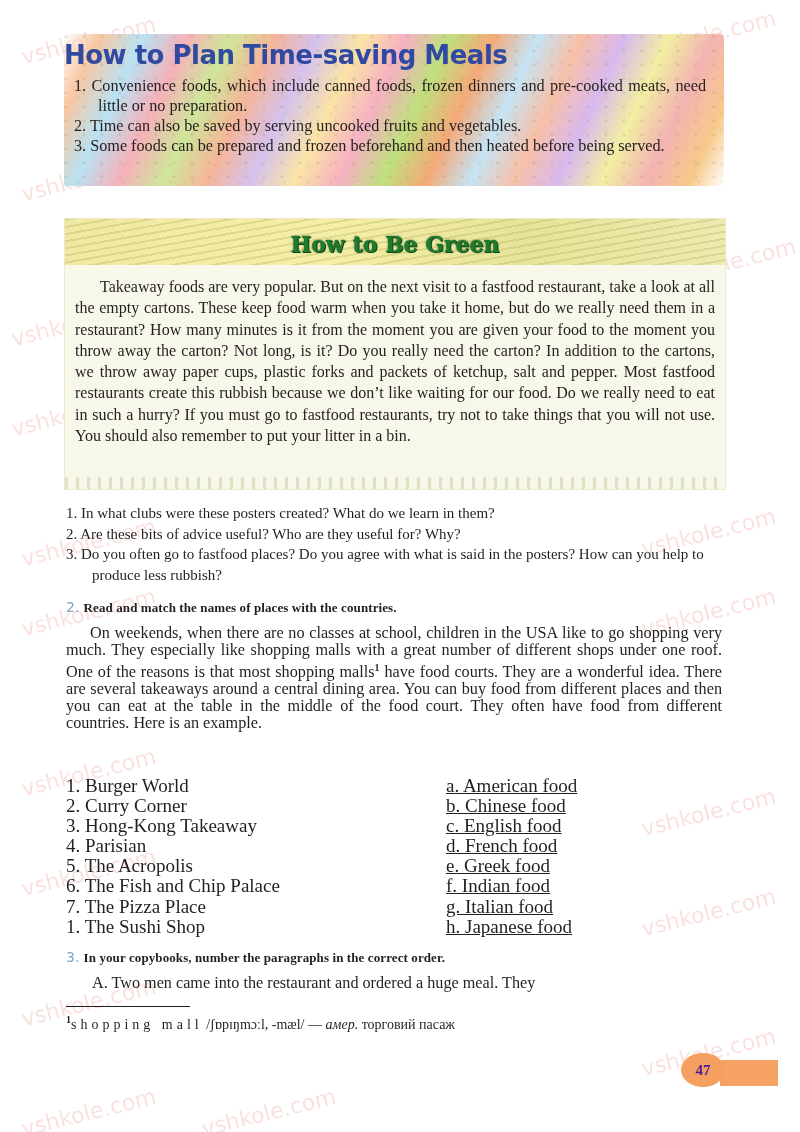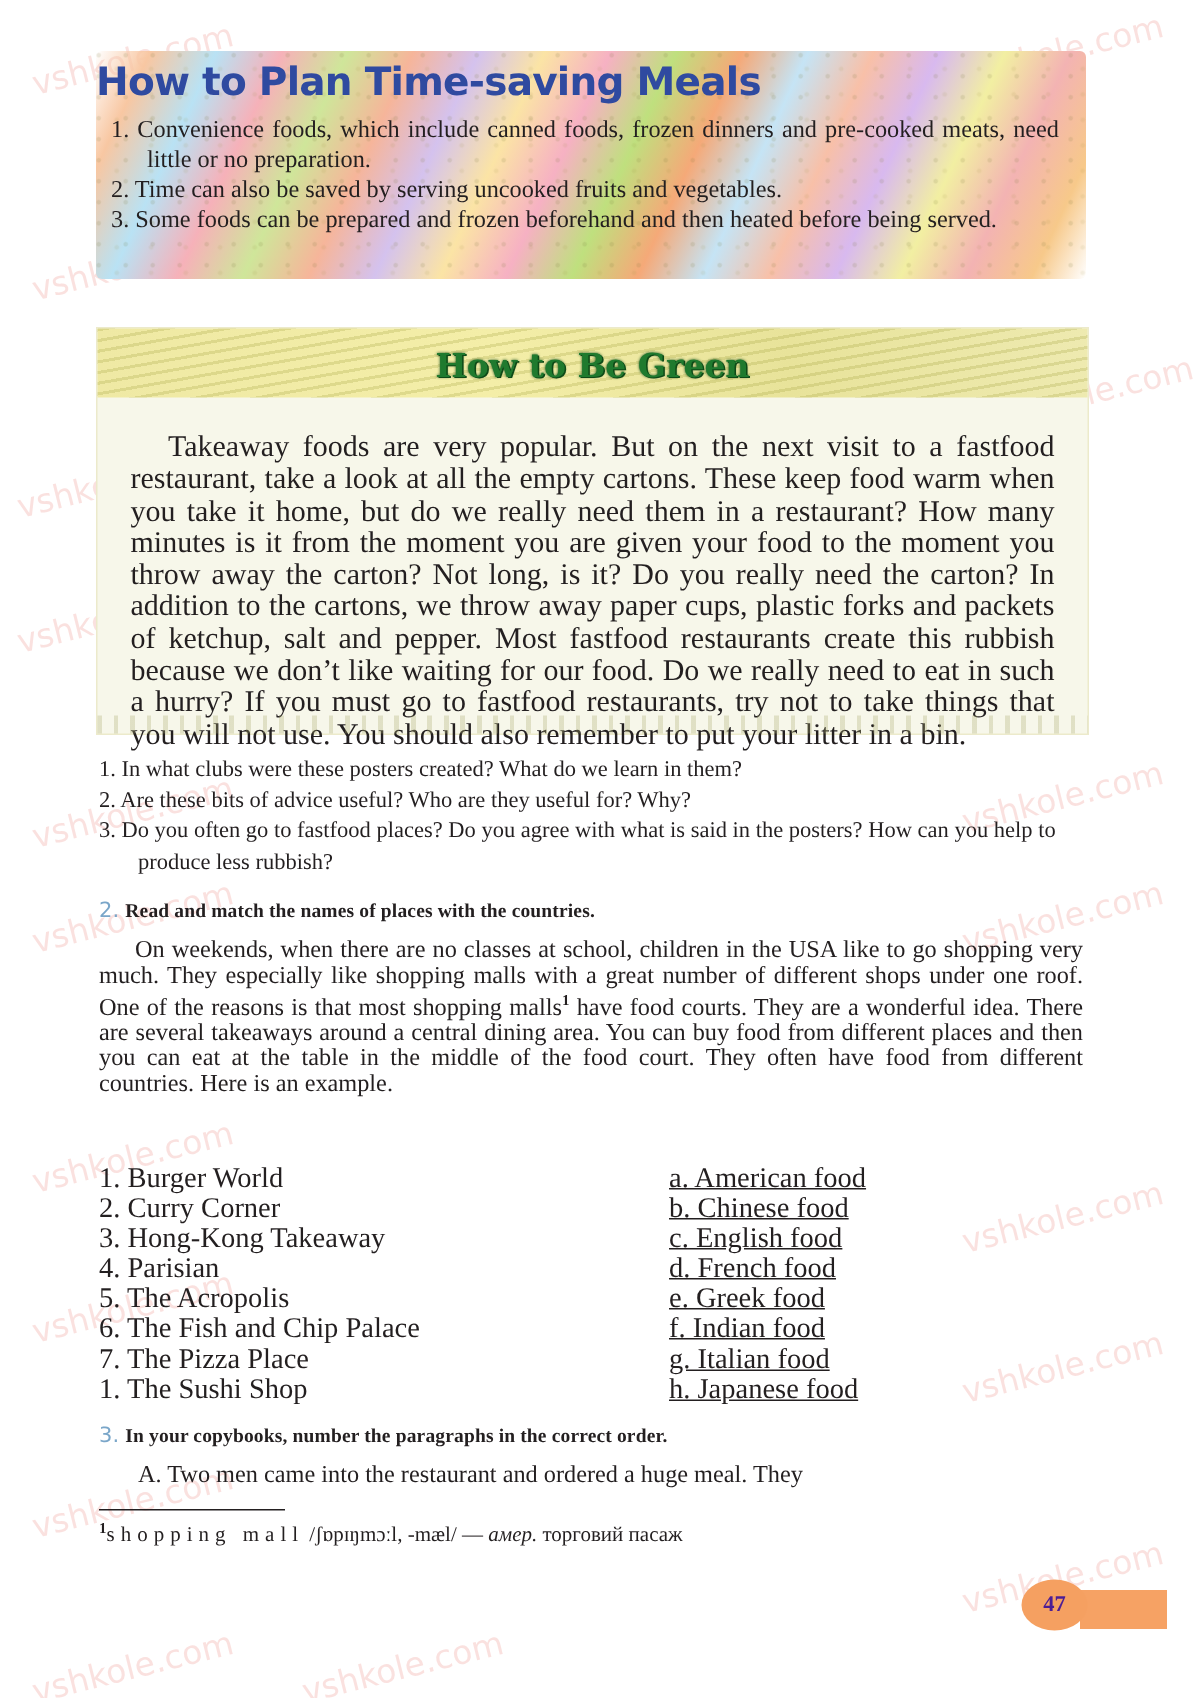--- a/index.html
+++ b/index.html
@@ -51,22 +51,22 @@
     background:
       repeating-linear-gradient(170deg, rgba(160,160,60,.25) 0 2px, transparent 2px 7px),
       linear-gradient(90deg, #efe9a4, #f4eea8 40%, #e8e39a 70%, #eeeab0);
   }
   .poster2 h2 {
     position: absolute; left: 0; right: 0; top: 12px; margin: 0; text-align: center;
     font-family: "DejaVu Serif", serif; font-weight: bold; font-size: 22px; color: #1f7a2e;
     text-shadow: 0 0 2px #0f4a18, 1px 1px 0 #0f4a18;
   }
   .poster2 p {
-    position: absolute; left: 10px; right: 10px; top: 57px; margin: 12px;
-    font-size: 20px; line-height: 21.3px; text-align: justify; text-indent: 25px;
+    position: absolute; left: 10px; right: 10px; top: 57px; margin: 0;
+    font-size: 16px; line-height: 21.3px; text-align: justify; text-indent: 25px;
   }
   .poster2 .bottom-band {
     position: absolute; left: 0; right: 0; bottom: 0; height: 12px;
     background: repeating-linear-gradient(90deg, rgba(170,170,110,.3) 0 3px, transparent 3px 11px);
   }
 
   
   .questions { position: absolute; left: 66px; top: 503px; width: 660px; margin: 0; padding: 0; list-style: none; }
   .questions li { font-size: 15px; line-height: 20.5px; padding-left: 26px; text-indent: -26px; }
 

